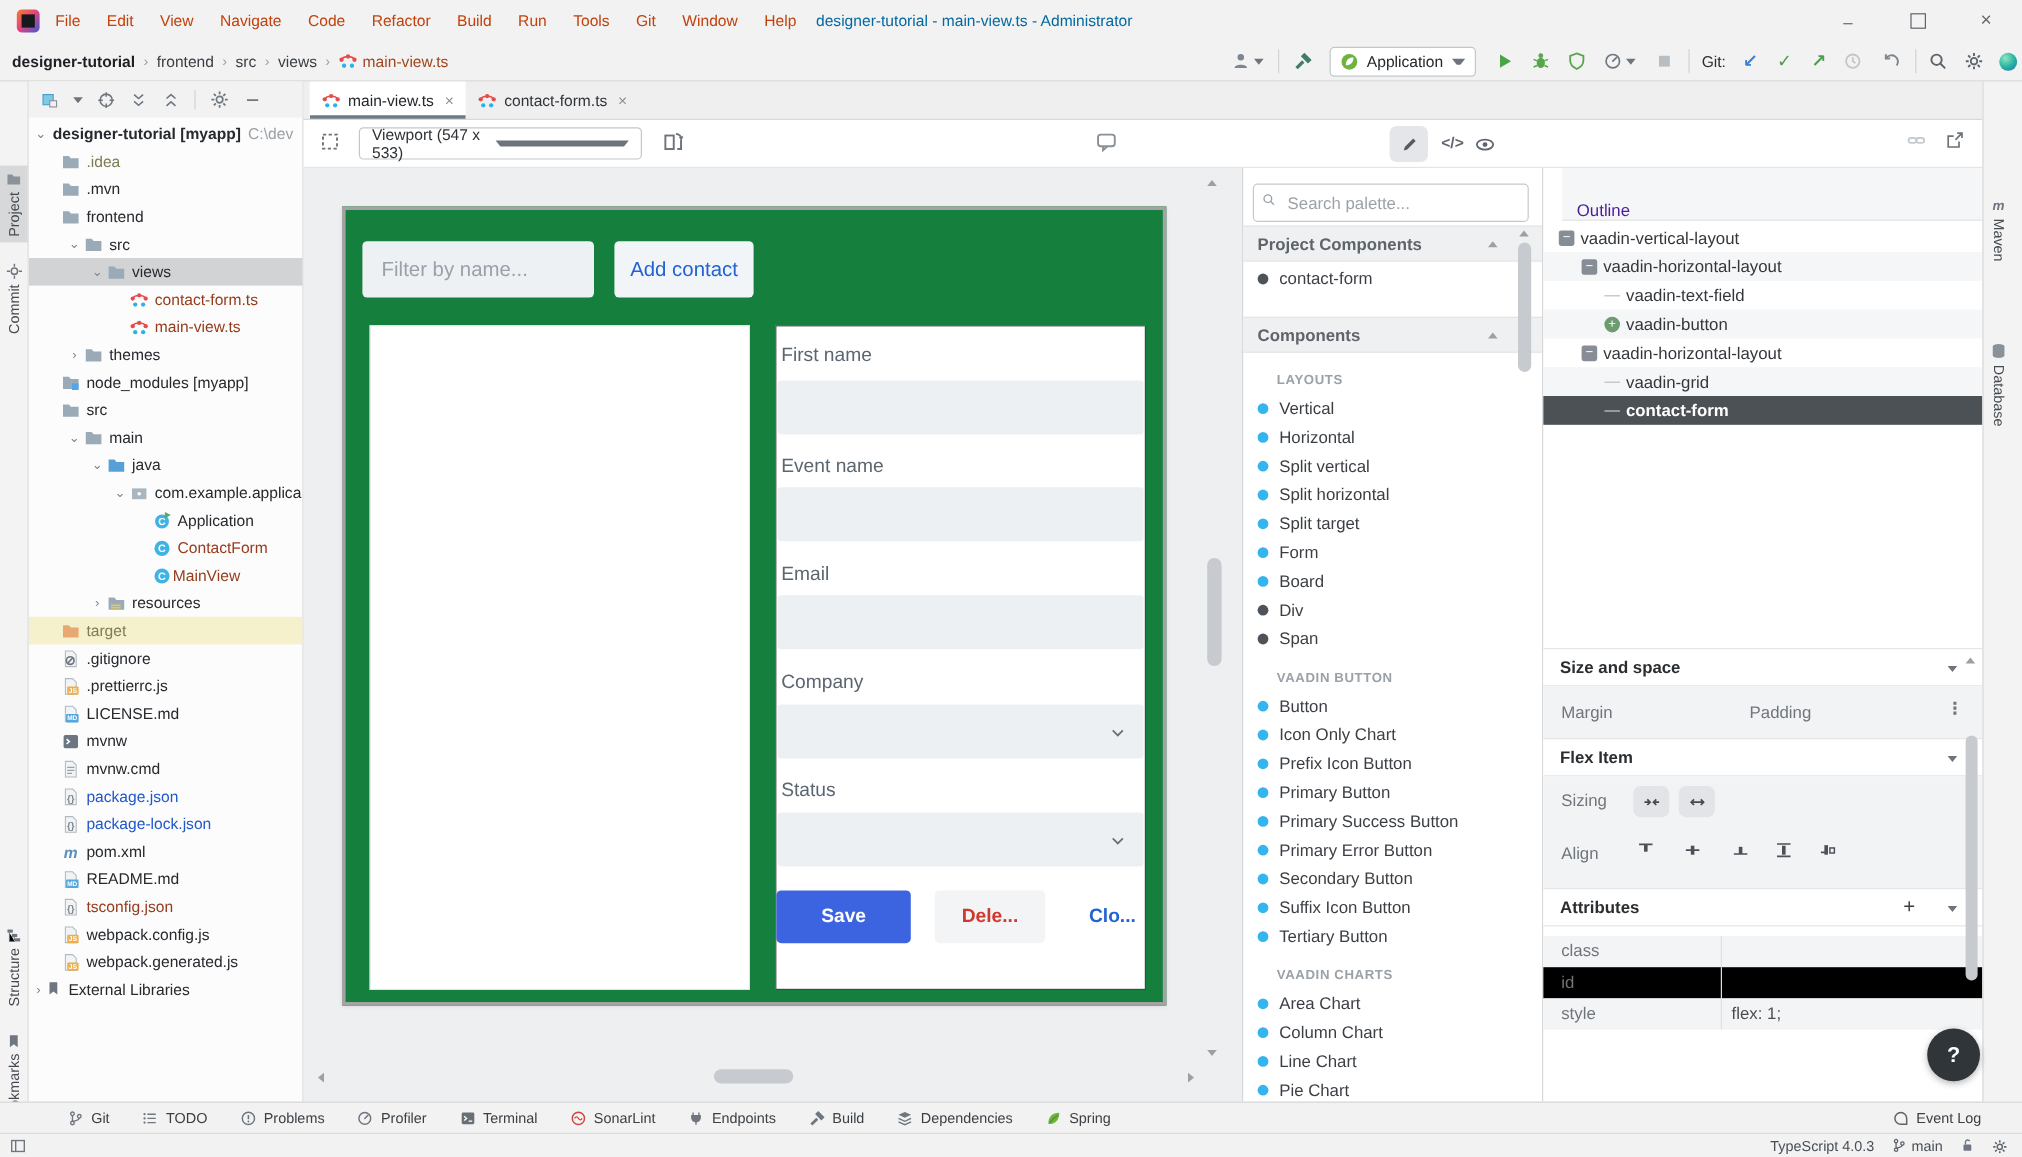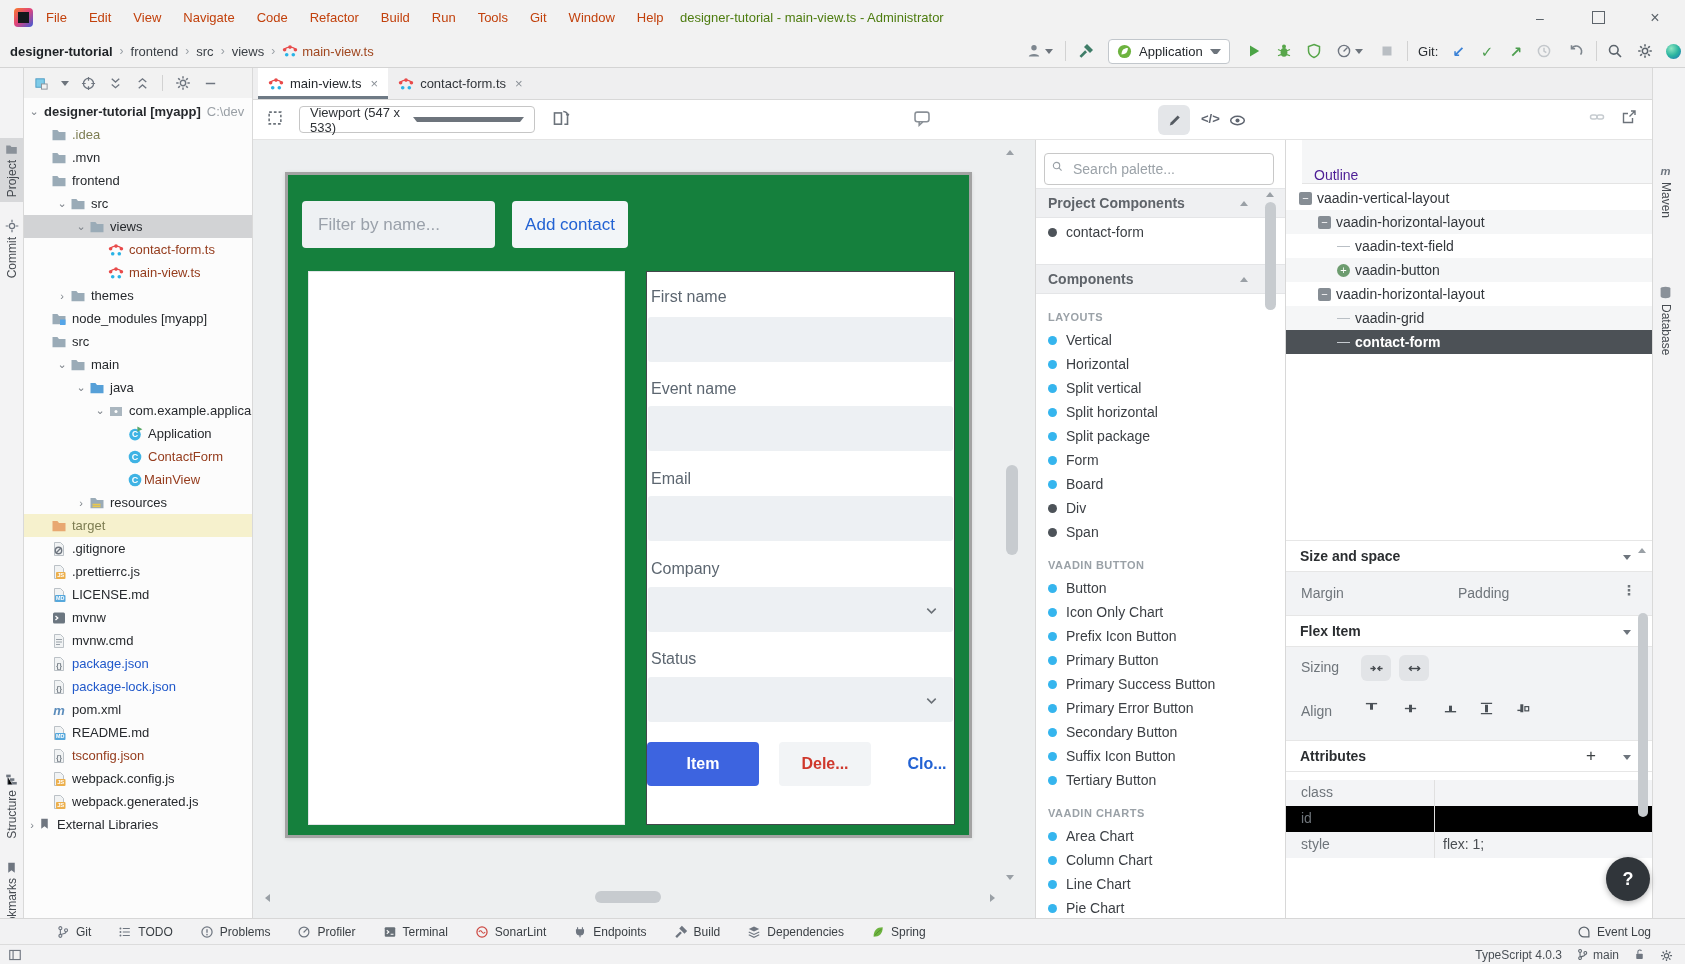--- a/index.html
+++ b/index.html
@@ -6,21 +6,21 @@
   body{width:1685px;height:964px;position:relative;overflow:hidden;background:#f2f2f2;
        font-family:"Liberation Sans","DejaVu Sans",sans-serif;color:#2b2f33;font-size:13px}
   .abs{position:absolute}
   svg{display:block}
   
   #titlebar{position:absolute;left:0;top:0;width:1685px;height:35px;background:#f2f2f2}
   #app-logo{position:absolute;left:14px;top:8px;width:19px;height:19px;border-radius:4px;
             background:linear-gradient(135deg,#f97a2b,#e0447c 48%,#3b5bd9)}
   #app-logo i{position:absolute;left:4px;top:4px;width:11px;height:11px;background:#15181c;display:block}
   #menubar{position:absolute;left:46px;top:0;height:35px;display:flex;align-items:center;gap:22px;color:#c2410c}
-  #win-title{position:absolute;left:680px;top:0;height:35px;display:flex;align-items:center;color:#4d7c0f}
+  #win-title{position:absolute;left:680px;top:0;height:35px;display:flex;align-items:center;color:#0369a1}
   .wc{position:absolute;top:0;height:35px;width:46px;display:flex;align-items:center;justify-content:center;color:#5d646b;font-size:14px}
   #wc-max i{width:11px;height:11px;border:1.3px solid #5d646b;display:block}
   
   #navbar{position:absolute;left:0;top:35px;width:1685px;height:33px;background:#f2f2f2;border-bottom:1px solid #d4d4d4;box-sizing:border-box}
   #breadcrumbs{position:absolute;left:10px;top:0;height:32px;display:flex;align-items:center;gap:7px}
   .crumb{color:#3a3f45}
   .crumb.first{font-weight:700;color:#1d2125}
   .crumb.file{color:#a0471f}
   .crumb-sep{color:#9aa0a6;font-size:12px}
   #run-toolbar{position:absolute;right:0;top:0;height:32px;display:flex;align-items:center;padding-right:4px}
@@ -87,21 +87,21 @@
   #palette{position:absolute;left:1035px;top:140px;width:250px;height:778px;background:#fff;border-left:1px solid #d8d8d8;box-sizing:border-box;overflow:hidden}
   #palette-search{position:absolute;left:8px;top:13px;width:230px;height:32px;border:1px solid #c8c8c8;border-radius:4px;
                   padding:0 8px 0 28px;box-sizing:border-box;font-size:14px;color:#5c6670;font-family:inherit;outline:none;background:#fff}
   #palette-search::placeholder{color:#9ba2a8}
   .pal-header{position:absolute;left:0;width:250px;height:30px;background:#eff0f2;border-top:1px solid #e4e5e7;border-bottom:1px solid #e4e5e7;
               box-sizing:border-box;display:flex;align-items:center;padding:0 12px;font-weight:700;color:#5f646a;font-size:14px}
   .pal-header .tri-u{margin-left:auto;margin-right:26px}
   .pal-item{height:24px;display:flex;align-items:center;padding-left:12px;font-size:14px;color:#3b3f44}
   .bullet{width:9px;height:9px;border-radius:50%;margin-right:9px}
   .bullet.blue{background:#35b5ee}.bullet.dark{background:#4d5359}
-  .pal-group-label{height:22px;margin-top:10px;display:flex;align-items:center;padding-left:12px;
+  .pal-group-label{height:22px;margin-top:10px;display:flex;align-items:center;padding-left:28px;
                    font-size:11px;font-weight:700;letter-spacing:.5px;color:#9aa1a7}
   #pal-list{position:absolute;left:0;top:156px;width:250px}
   
   #right-panel{position:absolute;left:1285px;top:140px;width:367px;height:778px;background:#fff;border-left:1px solid #d8d8d8;box-sizing:border-box;overflow:hidden}
   #outline-header{position:absolute;left:16px;top:0;width:367px;height:44px;background:#f5f6f7;border-bottom:1px solid #e4e4e4;
                   box-sizing:border-box;display:flex;align-items:flex-end;padding-left:12px;color:#4c1d95;font-size:14px}
   #outline-tree{position:absolute;left:0;top:46px;width:367px}
   .orow{height:24px;display:flex;align-items:center;font-size:14px;color:#33373c;position:relative}
   .orow:nth-child(even){background:#f5f6f7}
   .orow.sel{background:#4c5156;color:#fff;font-weight:600}
@@ -775,21 +775,21 @@
           </span>
         </div>
         <span class="flabel" style="top:378px">Status</span>
         <div class="finput" style="top:405px">
      <span class="fchev">
             <svg width="15" height="15" viewBox="0 0 16 16">
               <path d="M3.5 6l4.5 4.5L12.5 6" stroke="#6a7076" stroke-width="1.6" fill="none"></path>
             </svg>
           </span>
         </div>
-        <div class="fbtn primary" style="top:470px;left:0px;width:112px">Item</div>
+        <div class="fbtn primary" style="top:470px;left:0px;width:112px">Save</div>
         <div class="fbtn error" style="top:470px;left:132px;width:92px">Dele...</div>
         <div class="fbtn tertiary" style="top:470px;left:252px;width:56px">Clo...</div>
       </div>
   </div>
   <span class="tri tri-u abs" style="left:753px;top:10px"></span>
   <span class="tri tri-d abs" style="left:753px;top:735px;border-top-color:#9aa0a6"></span>
   <div class="sb-thumb" style="left:753px;top:325px;width:12px;height:90px"></div>
   <span class="tri tri-l abs" style="left:12px;top:754px"></span>
   <span class="tri tri-r abs" style="left:737px;top:754px"></span>
   <div class="sb-thumb" style="left:342px;top:751px;width:66px;height:12px"></div>
@@ -830,21 +830,21 @@
       <div class="pal-item">
       <span class="bullet blue"></span>
       <span>Split vertical</span>
       </div>
       <div class="pal-item">
       <span class="bullet blue"></span>
       <span>Split horizontal</span>
       </div>
       <div class="pal-item">
       <span class="bullet blue"></span>
-      <span>Split package</span>
+      <span>Split target</span>
       </div>
       <div class="pal-item">
       <span class="bullet blue"></span>
       <span>Form</span>
       </div>
       <div class="pal-item">
       <span class="bullet blue"></span>
       <span>Board</span>
       </div>
       <div class="pal-item">

